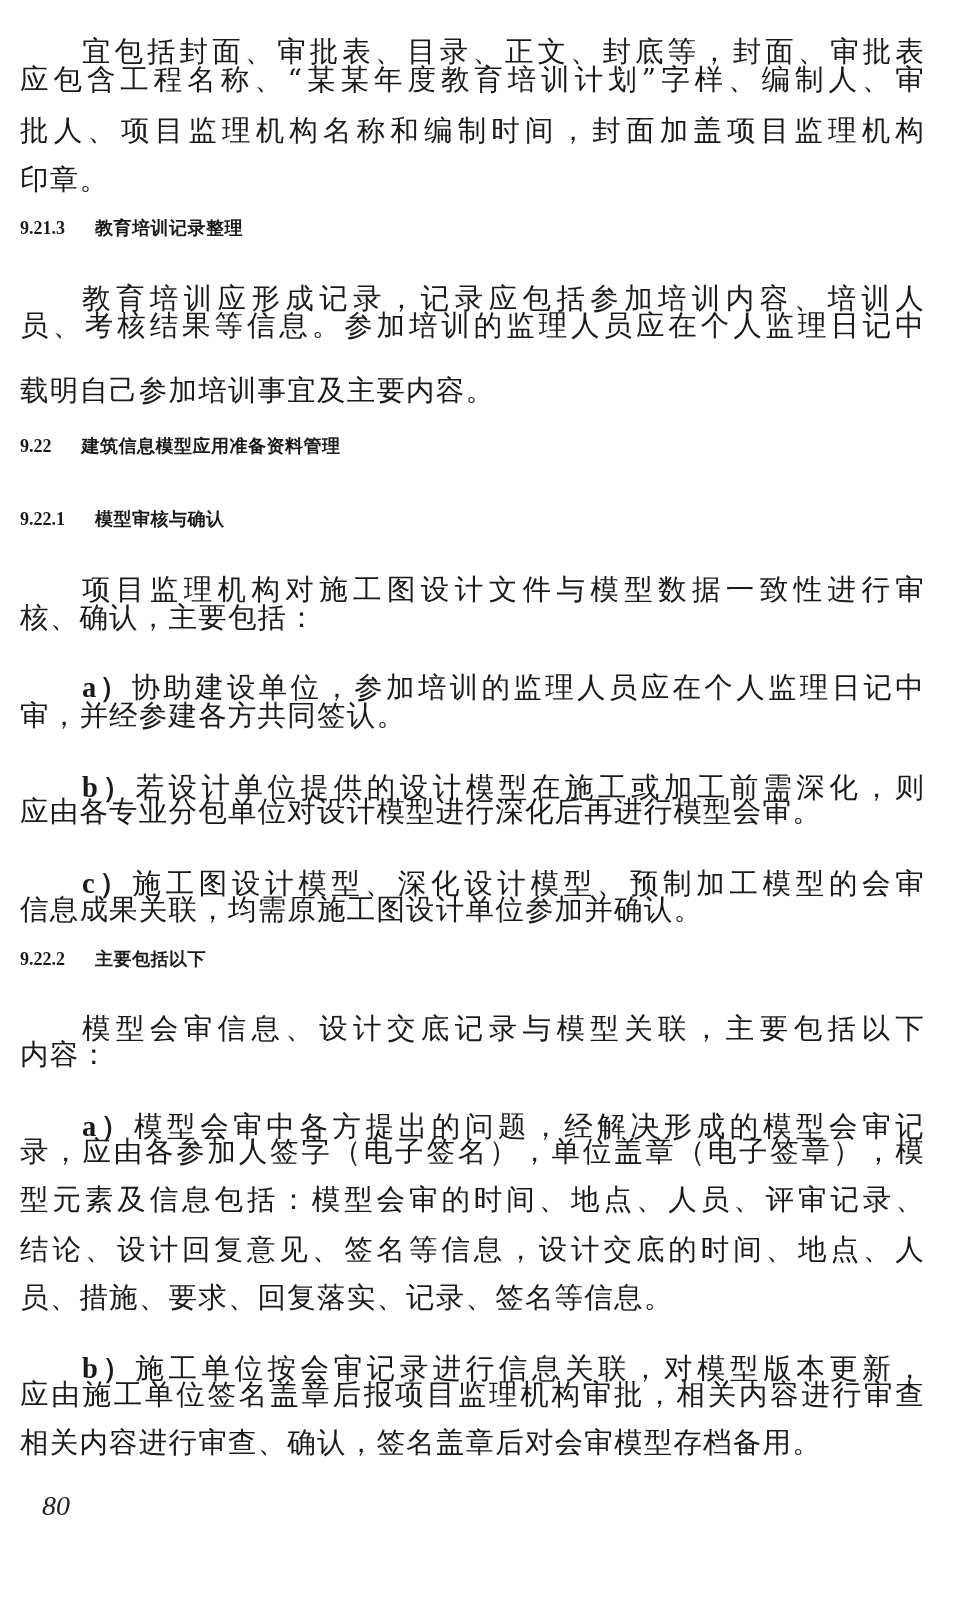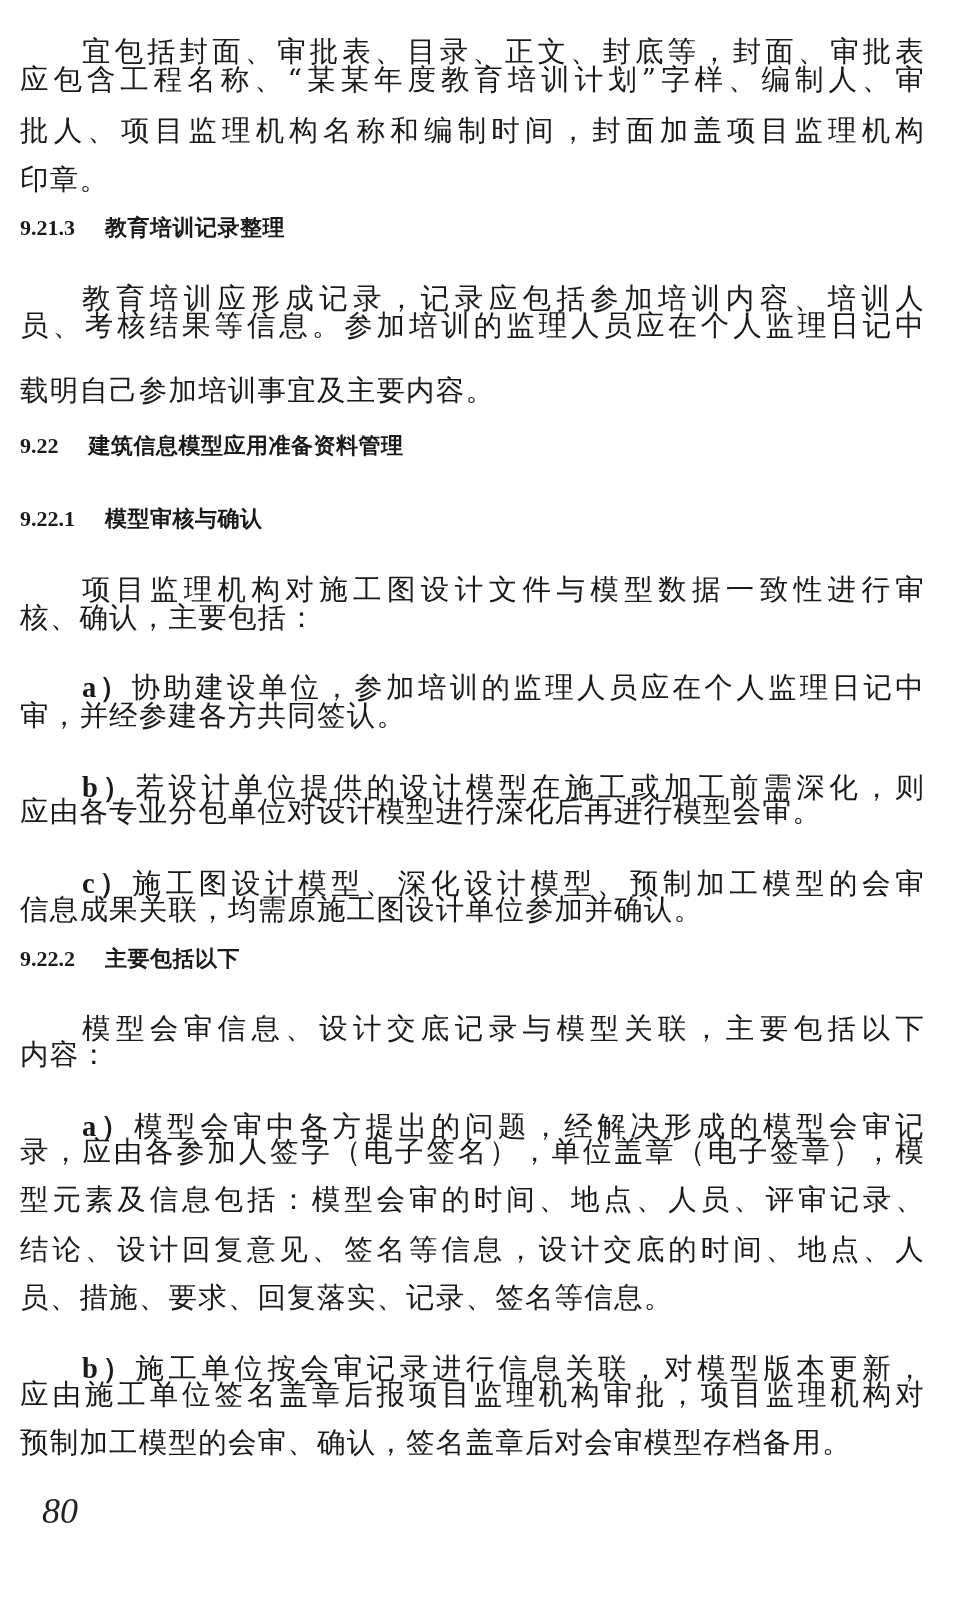--- a/index.html
+++ b/index.html
@@ -3,26 +3,26 @@
 <meta charset="utf-8">
 <style>
   html, body { margin:0; padding:0; background:#ffffff; }
   body { width:969px; height:1619px; position:relative; overflow:hidden;
          font-family: "DejaVu Serif", "Liberation Serif", serif; color:#1a1a1a; }
   .line { position:absolute; left:20px; width:905px; font-size:28.5px; line-height:34px;
           white-space:nowrap; letter-spacing:1.2px; }
   .line.just { text-align:justify; text-align-last:justify; }
   .indent { left:82px; width:843px;margin-top:22px; }
   .heading { font-family:"DejaVu Sans", "Liberation Sans", sans-serif; font-weight:bold;
-             font-size:22px; letter-spacing:0.5px; }
+             font-size:18px; letter-spacing:0.5px; }
   .heading .num { font-family:"Liberation Serif", "DejaVu Serif", serif; font-weight:bold;
                   display:inline-block; margin-right:30px; letter-spacing:0; }
   .lbl { font-weight:bold; font-family:"Liberation Serif", serif; }
   .pagenum { position:absolute; left:42px; top:1490px; font-family:"Liberation Serif", serif;
-             font-style:italic; font-size:36px; color:#222; }
+             font-style:italic; font-size:28px; color:#222; }
 </style>
 </head>
 <body>
 
 <div>
 
   <div class="line just indent" style="top:13px">宜包括封面、审批表、目录、正文、封底等，封面、审批表</div>
   <div class="line just" style="top:63px">应包含工程名称、“某某年度教育培训计划”字样、编制人、审</div>
   <div class="line just" style="top:114px">批人、项目监理机构名称和编制时间，封面加盖项目监理机构</div>
   <div class="line" style="top:163px">印章。</div>
@@ -59,17 +59,17 @@
   <div class="line just indent" style="top:990px">模型会审信息、设计交底记录与模型关联，主要包括以下</div>
   <div class="line" style="top:1038px">内容：</div>
 
   <div class="line just indent" style="top:1088px"><span class="lbl">a）</span><span>模型会审中各方提出的问题，经解决形成的模型会审记</span></div>
   <div class="line just" style="top:1135px">录，应由各参加人签字（电子签名），单位盖章（电子签章），模</div>
   <div class="line just" style="top:1183px">型元素及信息包括：模型会审的时间、地点、人员、评审记录、</div>
   <div class="line just" style="top:1233px">结论、设计回复意见、签名等信息，设计交底的时间、地点、人</div>
   <div class="line" style="top:1281px">员、措施、要求、回复落实、记录、签名等信息。</div>
 
   <div class="line just indent" style="top:1330px"><span class="lbl">b）</span><span>施工单位按会审记录进行信息关联，对模型版本更新，</span></div>
-  <div class="line just" style="top:1378px">应由施工单位签名盖章后报项目监理机构审批，项目监理机构对</div>
-  <div class="line" style="top:1426px">预制加工模型的会审、确认，签名盖章后对会审模型存档备用。</div>
+  <div class="line just" style="top:1378px">应由施工单位签名盖章后报项目监理机构审批，相关内容进行审查</div>
+  <div class="line" style="top:1426px">相关内容进行审查、确认，签名盖章后对会审模型存档备用。</div>
 
   <div class="pagenum">80</div>
 </div>
 
 </body></html>

